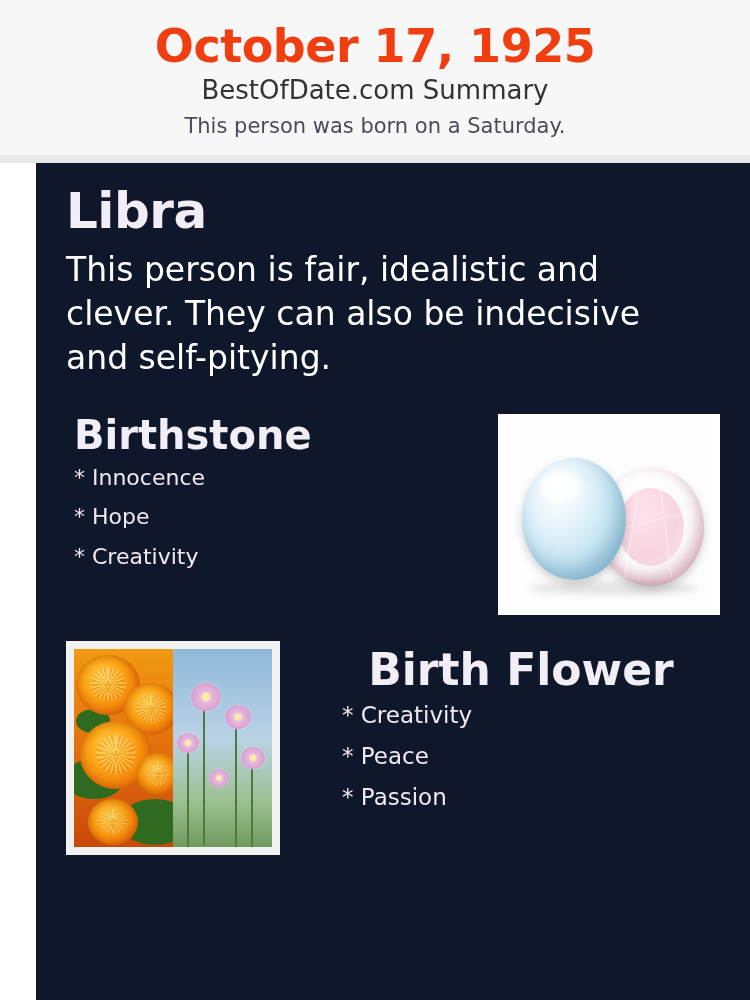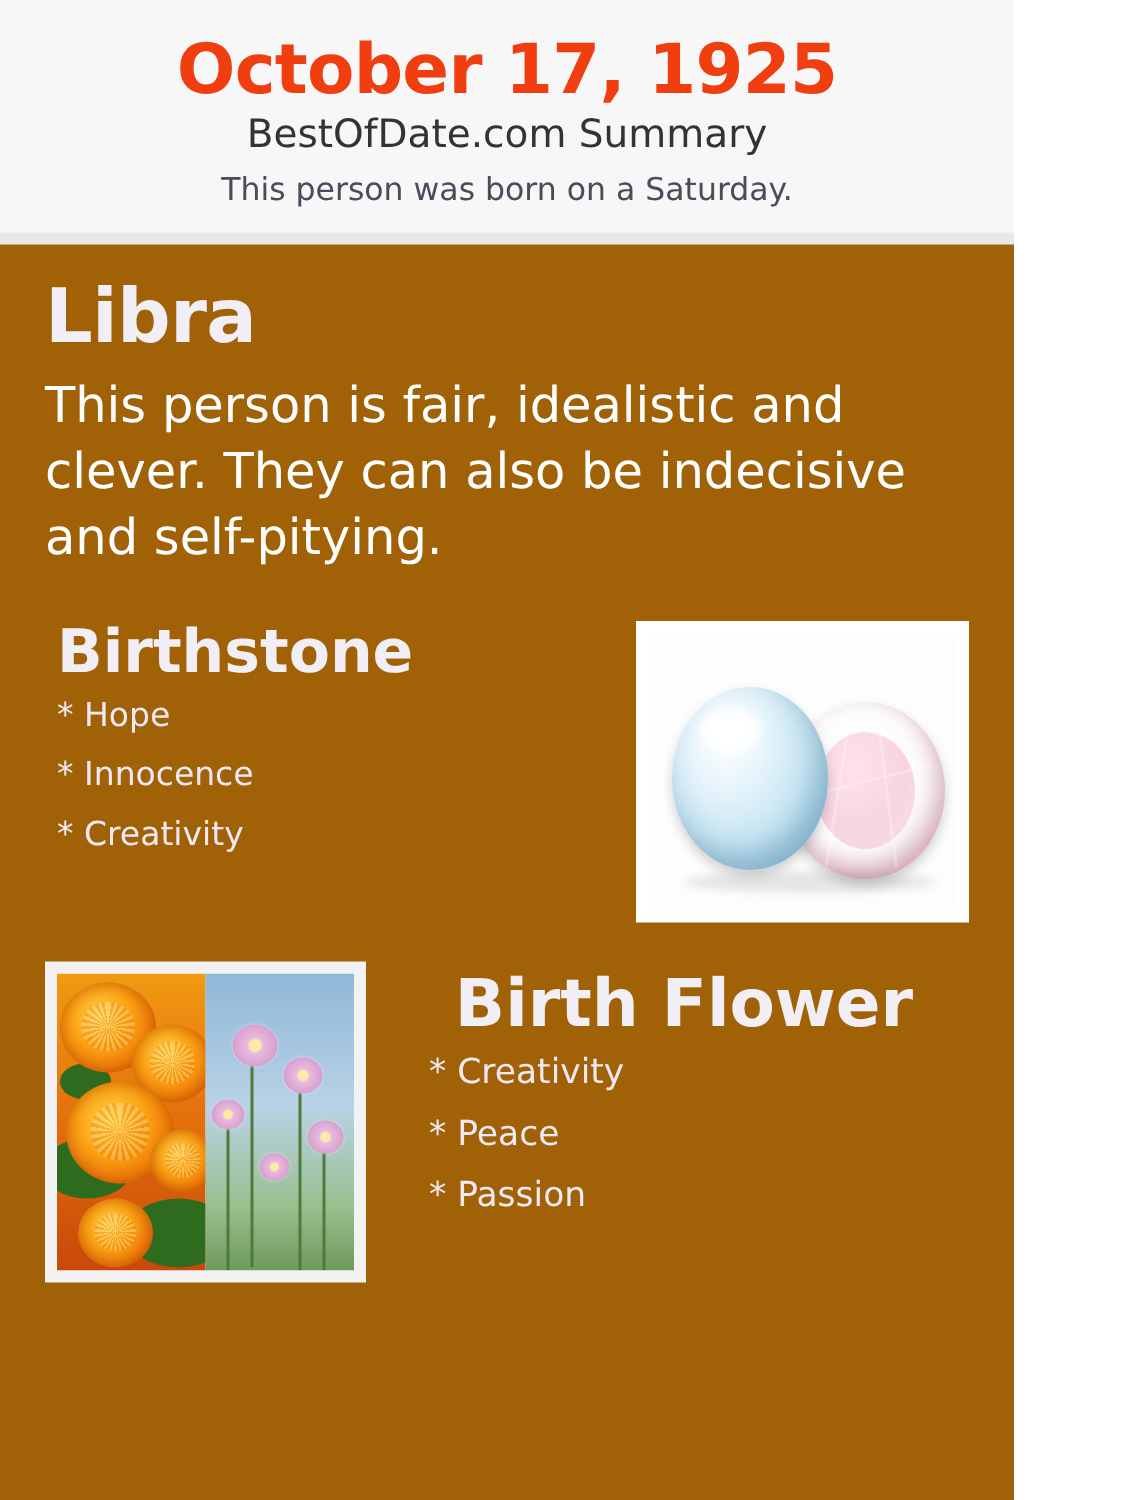--- a/index.html
+++ b/index.html
@@ -7,21 +7,21 @@
     padding: 0;
   }
   body {
     width: 750px;
     height: 1000px;
     background: #ffffff;
     font-family: "DejaVu Sans", sans-serif;
     overflow: hidden;
   }
   .page {
-    width: 676px;
+    width: 750px;
     height: 1000px;
     position: relative;
     display: flex;
     flex-direction: column;
   }
 
   
   .header {
     background: #f7f7f7;
     padding: 22px 20px 16px 20px;
@@ -50,26 +50,27 @@
   }
   .header-rule {
     height: 8px;
     background: #e8e8e8;
     width: 100%;
     flex: 0 0 auto;
   }
 
   
   .body-purple {
-    background: #a16207;
+    background: #0f172a;
     flex: 1 1 auto;
     padding: 22px 30px 0 30px;
     box-sizing: border-box;
     color: #ffffff;
     position: relative;
+    margin-left: 36px;
   }
 
   .zodiac-title {
     font-size: 50px;
     font-weight: bold;
     line-height: 1.05;
     margin: 0 0 10px 0;
     color: #f2eef5;
     letter-spacing: -0.5px;
   }
@@ -188,20 +189,21 @@
     border-radius: 50%;
     background: rgba(120,120,130,0.18);
     filter: blur(3px);
   }
 
   
   .flower-row {
     display: flex;
     align-items: flex-start;
     justify-content: flex-start;
+    gap: 20px;
   }
   .flower-frame {
     background: #f2f2f2;
     padding: 8px;
     box-sizing: border-box;
     flex: 0 0 auto;
     margin-right: 22px;
   }
   .flower-photo {
     width: 198px;
@@ -316,22 +318,22 @@
 
   <div class="body-purple">
 
     <div class="zodiac-title">Libra</div>
     <div class="zodiac-desc">This person is fair, idealistic and clever. They can also be indecisive and self-pitying.</div>
 
     <div class="stone-row">
       <div class="stone-text">
         <div class="section-title">Birthstone</div>
         <ul class="bullets">
+          <li>* Innocence</li>
           <li>* Hope</li>
-          <li>* Innocence</li>
           <li>* Creativity</li>
         </ul>
       </div>
       <div class="photo-frame">
         <div class="stone-photo">
           <div class="stone-shadow"></div>
           <div class="tourmaline">
             <div class="inner"></div>
             <div class="facet f1"></div>
             <div class="facet f2"></div>

